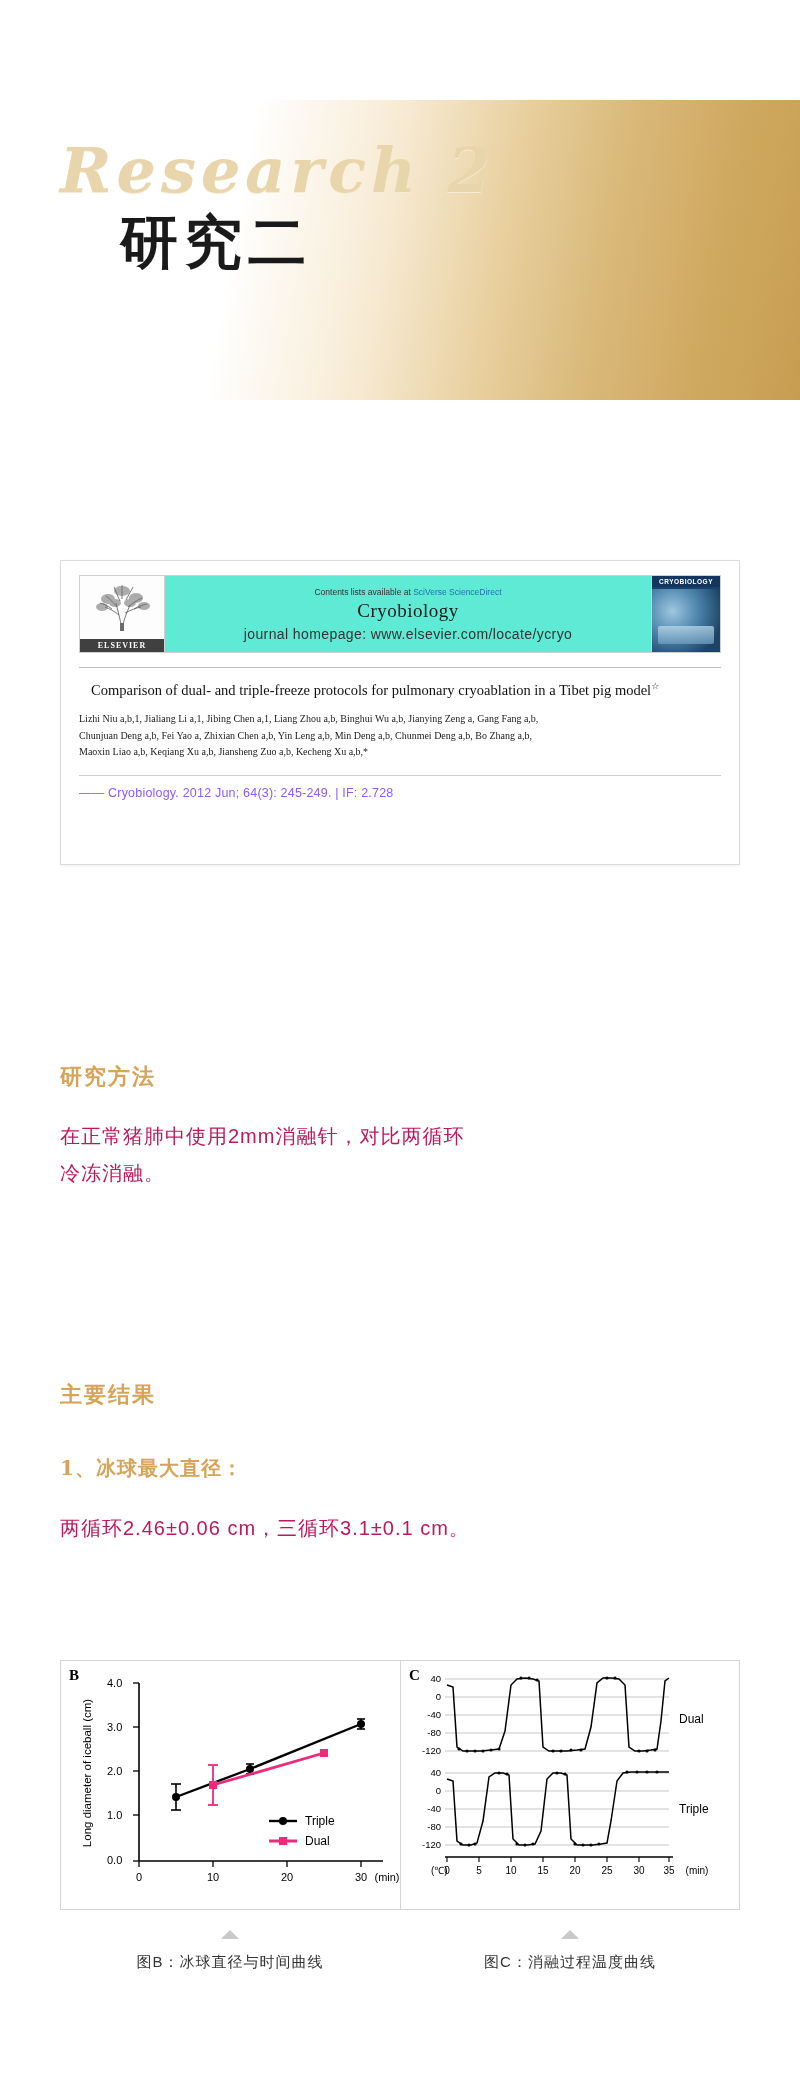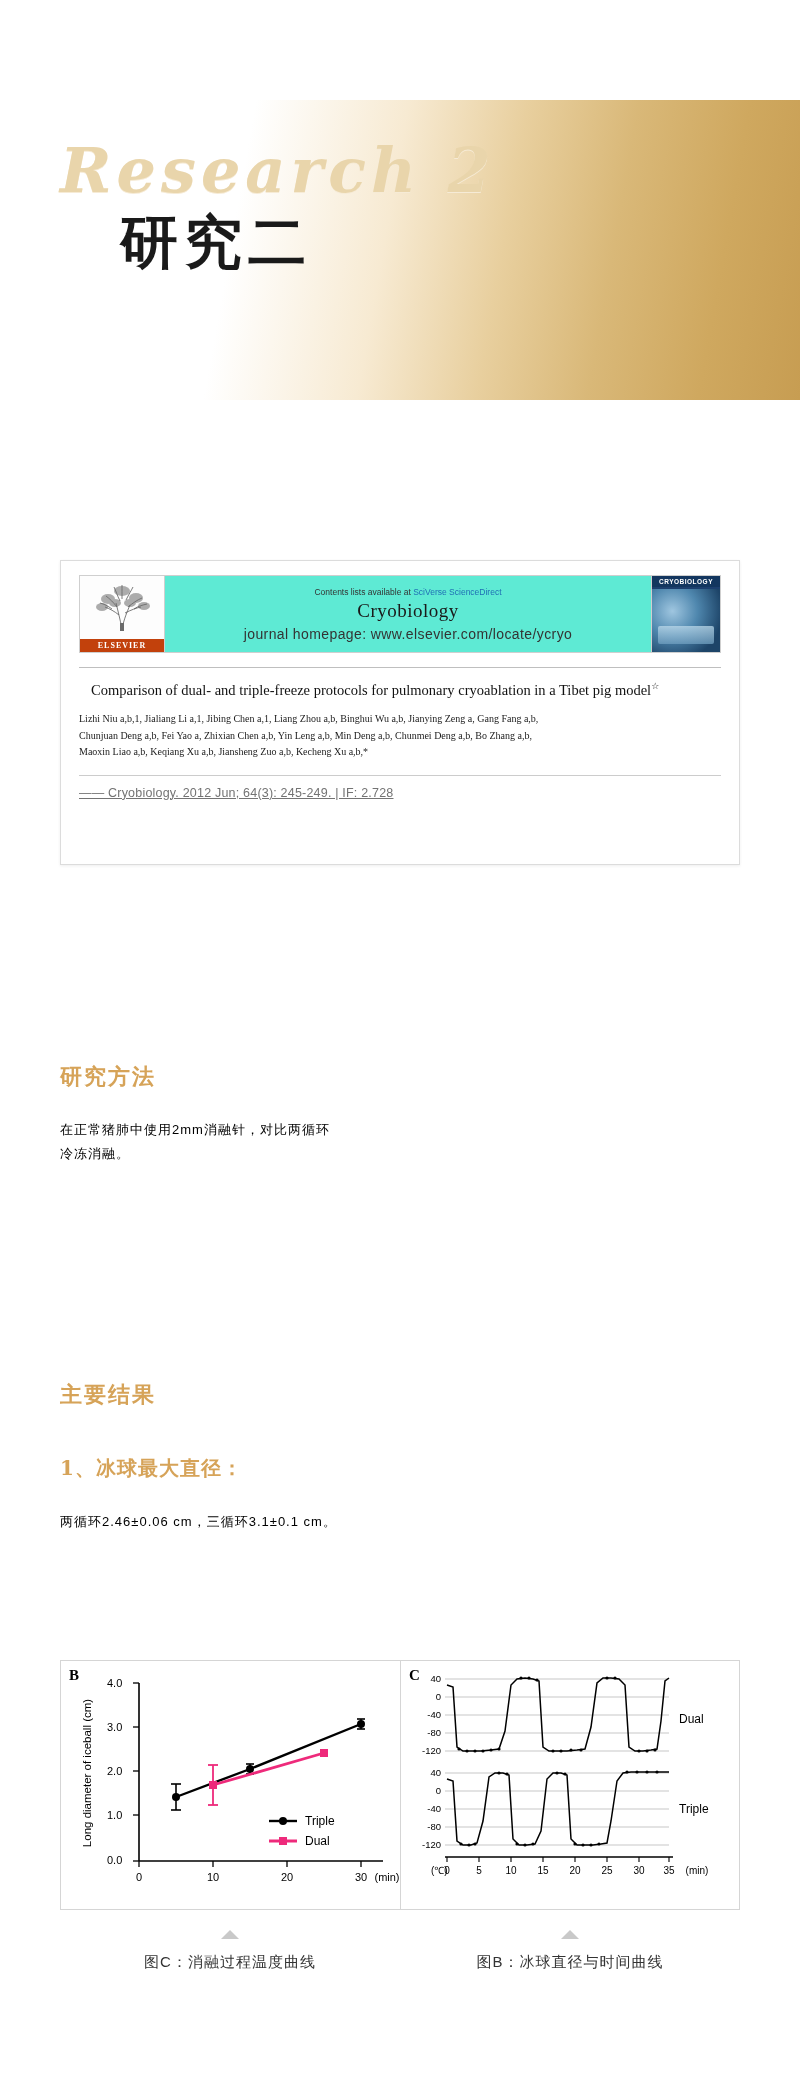--- a/index.html
+++ b/index.html
@@ -88,21 +88,21 @@
     align-items: center;
     justify-content: flex-start;
     padding-top: 3px;
     position: relative;
     overflow: hidden;
   }
   .tree-svg { display:block; }
   .elsevier-bar {
     position: absolute;
     bottom: 0; left: 0; right: 0;
-    background: #c2410c;
+    background: #404040;
     color: #ffffff;
     font-size: 8px;
     font-weight: bold;
     letter-spacing: 1px;
     text-align: center;
     padding: 2px 0 2px;
     font-family: "Liberation Serif", serif;
   }
   .jhead-mid {
     flex: 1;
@@ -186,23 +186,22 @@
     color: #1a1a1a;
   }
   .short-rule {
     border: 0;
     border-top: 1px solid #cccccc;
     margin: 14px 0 10px;
     width: 100%;
   }
   .paper-cite {
     font-size: 12.5px;
-    color: #737373;
+    color: #8b5cf6;
     letter-spacing: 0.2px;
-    text-decoration: underline;
   }
 
   
   .sec-head {
     position: absolute;
     font-family: "DejaVu Serif", "Liberation Serif", serif;
     font-weight: bold;
     font-size: 22px;
     color: #d6a358;
     letter-spacing: 2px;
@@ -210,23 +209,23 @@
   .sub-head {
     position: absolute;
     font-family: "DejaVu Serif", "Liberation Serif", serif;
     font-weight: bold;
     font-size: 20px;
     color: #d6a358;
     letter-spacing: 1px;
   }
   .body-par {
     position: absolute;
-    font-size: 13px;
+    font-size: 20px;
     line-height: 1.85;
-    color: #000000;
+    color: #be185d;
     letter-spacing: 1px;
     width: 690px;
   }
 
   
   .figure-box {
     position: absolute;
     left: 60px;
     top: 1660px;
     width: 680px;
@@ -549,19 +548,19 @@
         <text x="296" y="213">(min)</text>
       </g>
       <text x="30" y="213" font-family="Liberation Sans, sans-serif" font-size="10" fill="#000">(℃)</text>
     </svg>
   </div>
 </div>
 
 <div class="caption-row">
   <div class="cap-cell">
     <div class="cap-tri"></div>
-    <div class="cap-text">图C：消融过程温度曲线</div>
+    <div class="cap-text">图B：冰球直径与时间曲线</div>
   </div>
   <div class="cap-cell">
     <div class="cap-tri"></div>
-    <div class="cap-text">图B：冰球直径与时间曲线</div>
+    <div class="cap-text">图C：消融过程温度曲线</div>
   </div>
 </div>
 
 </body></html>

